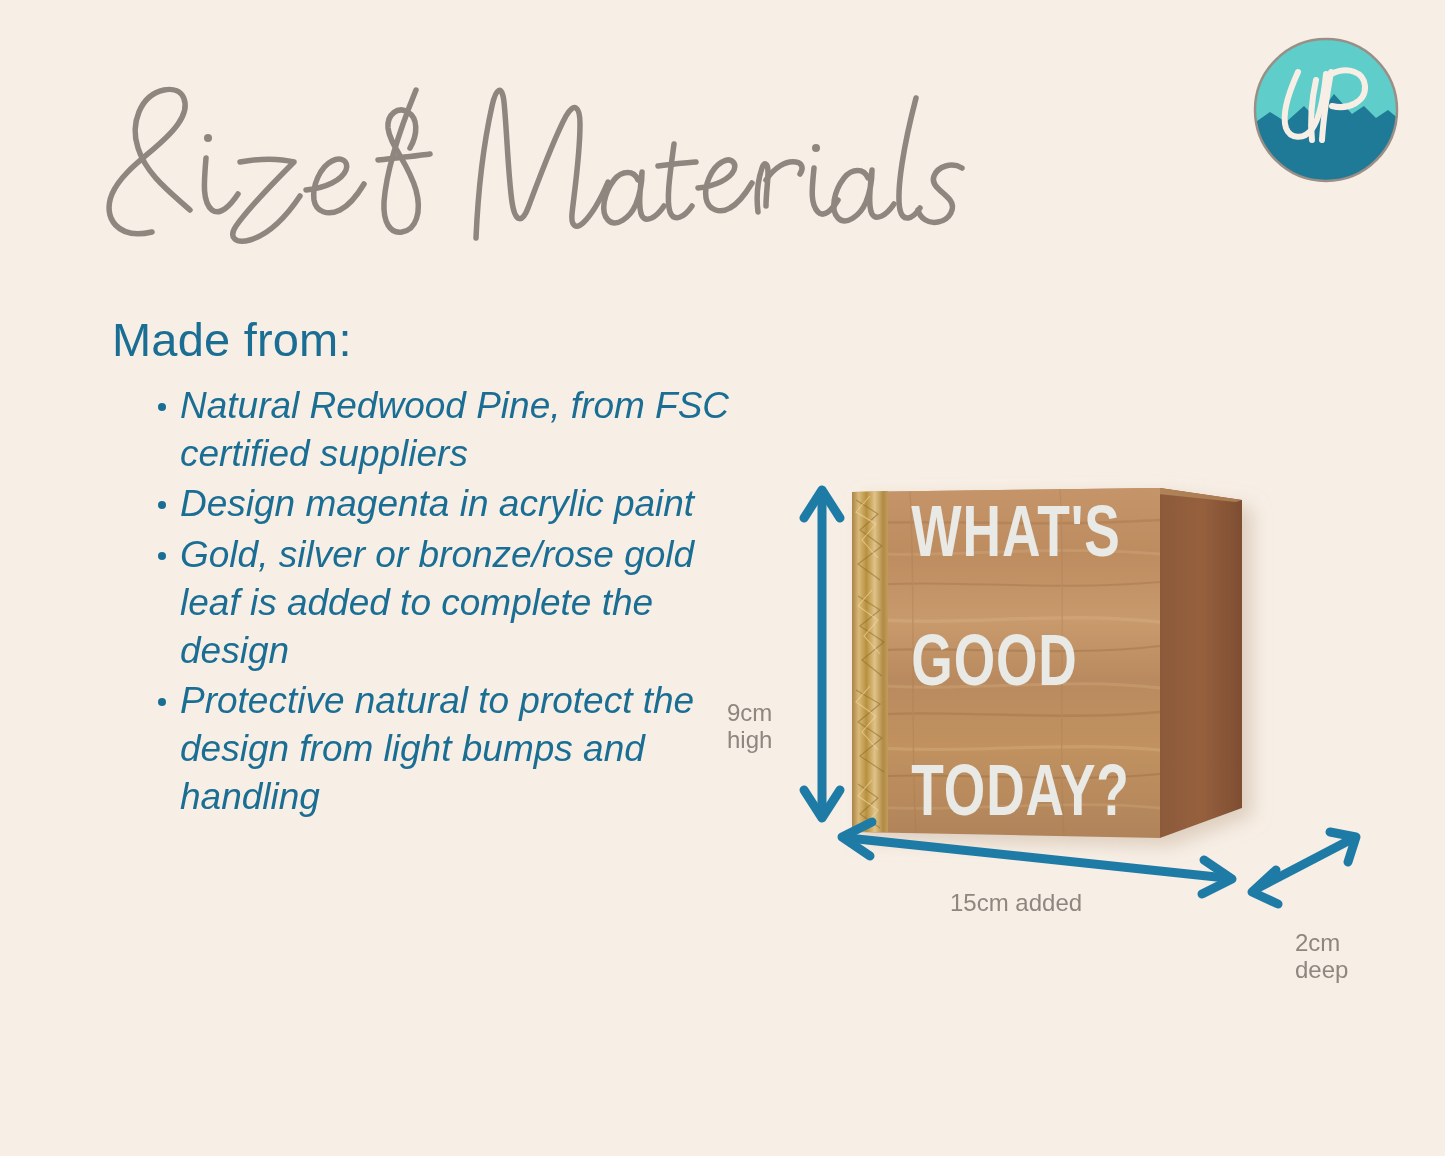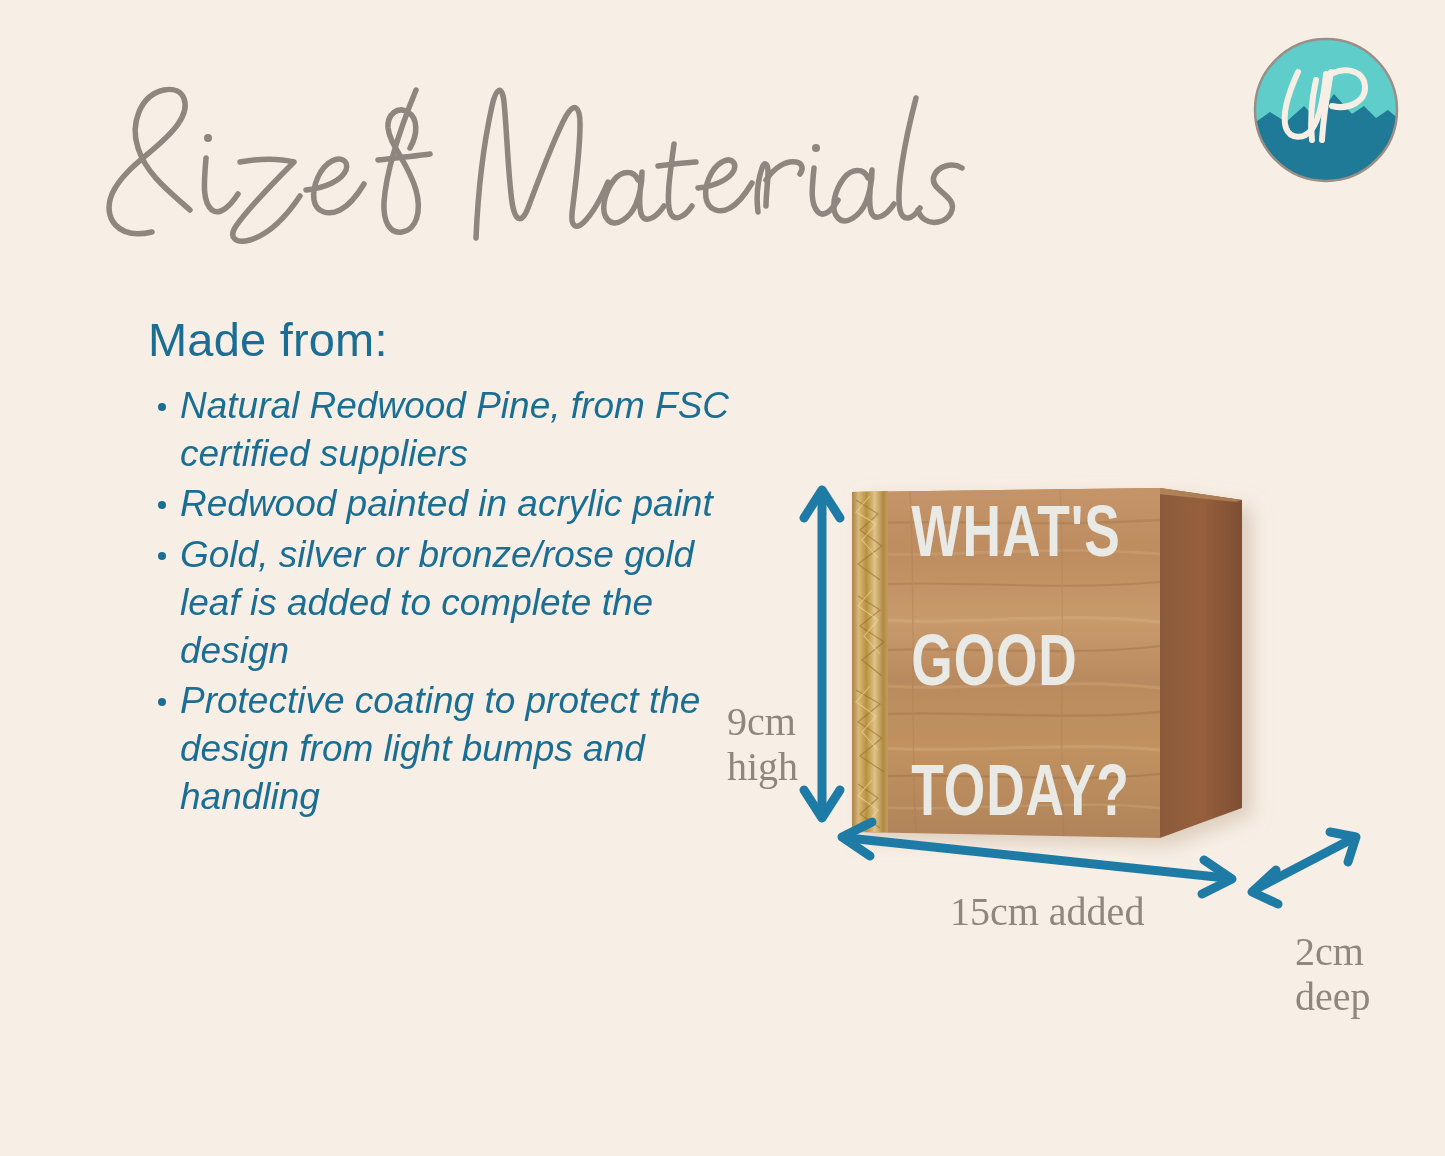--- a/index.html
+++ b/index.html
@@ -47,21 +47,20 @@
   
   #made-from {
     position: absolute;
     left: 112px;
     top: 312px;
     color: #1a6e94;
     font-size: 47px;
     font-weight: 400;
     letter-spacing: 0.2px;
     white-space: nowrap;
-    margin-left: 36px;
   }
   #bullets {
     position: absolute;
     left: 152px;
     top: 382px;
     width: 600px;
     margin: 0;
     padding: 0;
     list-style: none;
     color: #1a6e94;
@@ -86,24 +85,23 @@
   }
 
   
   #product { position: absolute; left: 760px; top: 440px; width: 680px; height: 600px; }
   #product svg { position: absolute; left: 0; top: 0; }
 
   
   .dim-label {
     position: absolute;
     color: #8e867f;
-    font-size: 40px;
+    font-size: 24px;
     line-height: 1.12;
     white-space: pre;
-    font-family: Liberation Serif, serif;
   }
   #label-high  { left: 727px;  top: 700px;  text-align: left; }
   #label-wide  { left: 950px;  top: 890px; }
   #label-deep  { left: 1295px; top: 890px; text-align: left; margin-top: 40px; }
 </style>
 </head>
 <body>
 
 <div id="page">
 
@@ -166,23 +164,23 @@
         <path d="M79 36 C74 64 71 88 70 104"></path>
         <path d="M79 38 C96 30 112 36 113 50 C114 66 96 74 80 70"></path>
       </g>
     </svg>
   </div>
 
   <div id="made-from">Made from:</div>
 
   <ul id="bullets">
     <li>Natural Redwood Pine, from FSC certified suppliers</li>
-    <li> Redwood painted in acrylic paint</li>
+    <li> Design magenta in acrylic paint</li>
     <li>Gold, silver or bronze/rose gold leaf is added to complete the design</li>
-    <li>Protective coating to protect the design from light bumps and handling</li>
+    <li>Protective natural to protect the design from light bumps and handling</li>
   </ul>
 
   <div id="product">
     <svg width="680" height="600" viewBox="0 0 680 600" xmlns="http://www.w3.org/2000/svg">
       <defs>
 
         <linearGradient id="woodFace" x1="0" y1="0" x2="0" y2="1">
           <stop offset="0" stop-color="#c59468"></stop>
           <stop offset="0.18" stop-color="#bd8c60"></stop>
           <stop offset="0.38" stop-color="#c89a6c"></stop>

